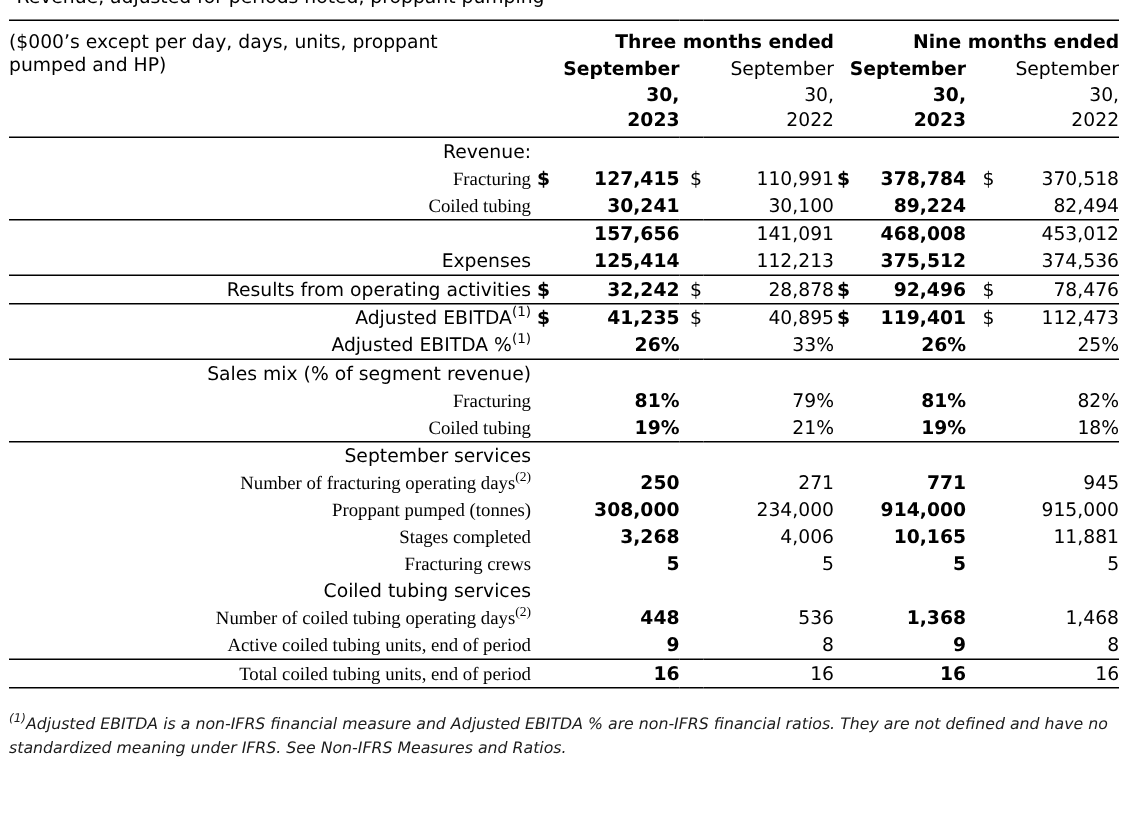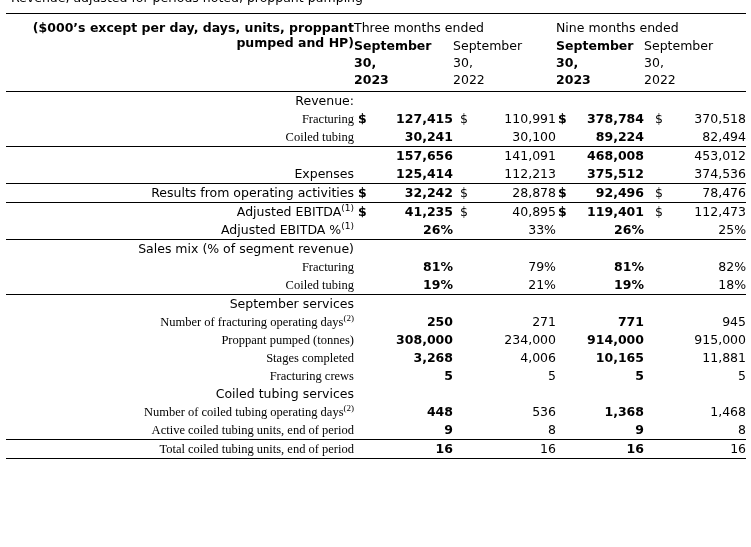--- a/index.html
+++ b/index.html
@@ -13,23 +13,23 @@
   
   .clip{position:relative;height:13px;overflow:hidden;}
   .clip span{position:absolute;top:-10px;left:5px;white-space:nowrap;font-size:12.5px;color:#000;}
 
   table{border-collapse:collapse;table-layout:fixed;width:740px;
         border-top:1.5px solid #000;}
   thead{border-bottom:1.5px solid #000;}
   td,th{padding:1px 0;vertical-align:bottom;}
 
   
-  td.note{vertical-align:top;padding-top:6px;white-space:pre-line;line-height:15px;text-align:right;font-weight:bold;}
-  th.group{font-weight:normal;text-align:left;vertical-align:bottom;padding-top:6px;line-height:15px;}
-  th.dates{font-weight:normal;text-align:left;white-space:pre-line;line-height:17px;padding-bottom:3px;}
+  td.note{vertical-align:top;padding-top:6px;white-space:pre-line;line-height:15px;text-align:left;font-weight:normal;}
+  th.group{font-weight:bold;text-align:right;vertical-align:bottom;padding-top:6px;line-height:15px;}
+  th.dates{font-weight:normal;text-align:right;white-space:pre-line;line-height:17px;padding-bottom:3px;}
   th.dates.b{font-weight:bold;}
 
   
   td.lbl{text-align:right;padding-left:6px;line-height:16px;}
   td.lbl.ind{padding-left:17px;font-family:Liberation Serif, serif;}
   td.v{text-align:right;line-height:16px;}
   td.d{text-align:left;line-height:16px;}
   td.d.c1{padding-left:4px;}
   td.d.c2{padding-left:7px;}
   td.d.c3{padding-left:2px;}
@@ -324,15 +324,16 @@
         <td class="d c3 b"></td>
         <td class="v c3 b">16</td>
         <td class="d c4"></td>
         <td class="v c4">16</td>
       </tr>
 
     </tbody>
   </table>
 
   <div class="fns">
+    <div class="fn"><sup>(1)</sup><span>Adjusted EBITDA is a non-IFRS financial measure and Adjusted EBITDA % are non-IFRS financial ratios. They are not defined and have no standardized meaning under IFRS. See Non-IFRS Measures and Ratios.</span></div>
   </div>
 
 </div>
 
 </body></html>

